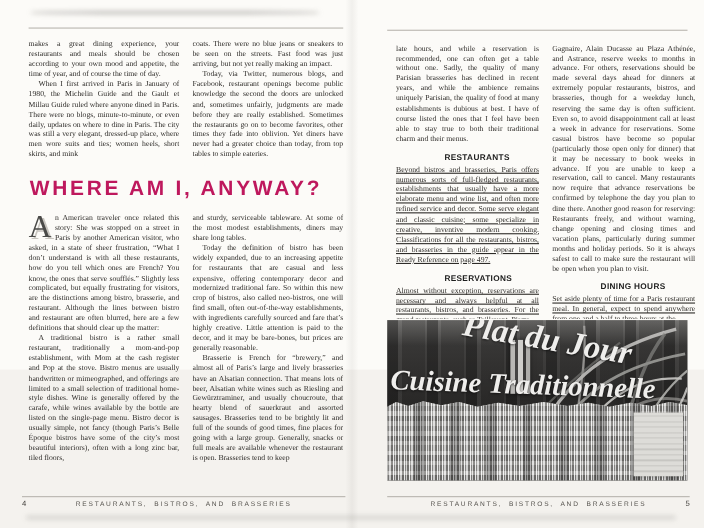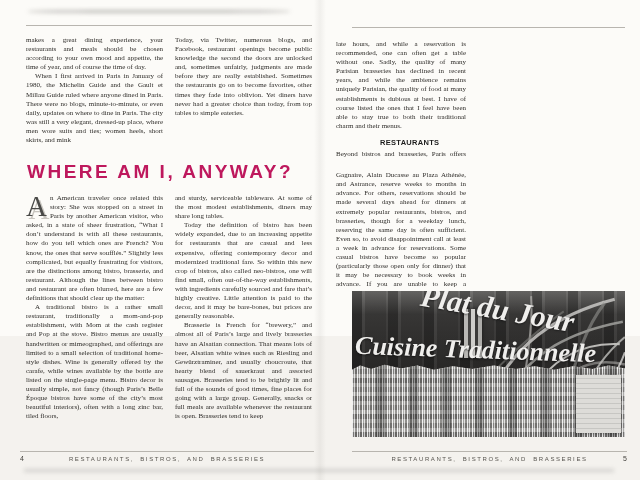--- a/index.html
+++ b/index.html
@@ -26,35 +26,35 @@
   .toprule { position:absolute; border-top:1px solid #b8b5af; }
   .toprule-left  { top:25px; left:26px; right:8px;  }
   .toprule-right { top:27px; left:32px; right:15px; }
 
   .cols { position:absolute; display:flex; gap:12px; }
   .col  { overflow:hidden; font-size:7px; line-height:9.1px; text-align:justify; }
   .col p { margin:0; }
   .col p + p { text-indent:9px; }
   .cols-intro-left { top:36px;  left:26px; width:286px; height:124px; }
   .cols-main-left  { top:194px; left:26px; width:286px; height:252px; }
-  .cols-right      { top:40px;  left:16px; width:272px; height:250px;flex-direction:column; }
+  .cols-right      { top:40px;  left:40px; width:272px; height:250px; }
   .cols-intro-left .col, .cols-main-left .col { width:137px; }
   .cols-right .col { width:130px; }
 
   .headline {
     position:absolute; top:161px; left:0; width:320px; text-align:center;
     font-family:"Liberation Sans", sans-serif; font-weight:bold;
     font-size:19px; letter-spacing:2.5px; color:#be185d; white-space:nowrap;
   }
   .sheading {
     font-family:"Liberation Sans", sans-serif; font-weight:bold;
     font-size:7.5px; letter-spacing:.3px; color:#1d1d1d;
     margin:7px 0 3px; text-align:left;padding-left:44px;
   }
-  .col .sheading + p { text-indent:0; }
+  .col .sheading + p { text-indent:0;text-decoration:underline; }
   .dropcap {
     float:left; font-size:29px; line-height:21px; padding:2px 3px 0 0;
     color:#4a4a48; text-shadow:2.5px 2.5px 0 #c8c5bf;
   }
 
   .photo {
     position:absolute; top:291px; left:32px; width:273px; height:146px; overflow:hidden;
     background:
       linear-gradient(180deg, #6e6d6b 0%, #3c3b3a 16%, #2d2c2b 52%, #565553 66%, #8a8987 78%);
   }
@@ -118,20 +118,21 @@
 
   <div class="page page-left">
     <div class="toprule toprule-left"></div>
 
     <div class="cols cols-intro-left">
       <div class="col">
         <p>makes a great dining experience, your restaurants and meals should be chosen according to your own mood and appetite, the time of year, and of course the time of day.</p>
         <p>When I first arrived in Paris in January of 1980, the Michelin Guide and the Gault et Millau Guide ruled where anyone dined in Paris. There were no blogs, minute-to-minute, or even daily, updates on where to dine in Paris. The city was still a very elegant, dressed-up place, where men wore suits and ties; women heels, short skirts, and mink</p>
       </div>
       <div class="col">
+        <p>coats. There were no blue jeans or sneakers to be seen on the streets. Fast food was just arriving, but not yet really making an impact.</p>
         <p>Today, via Twitter, numerous blogs, and Facebook, restaurant openings become public knowledge the second the doors are unlocked and, sometimes unfairly, judgments are made before they are really established. Sometimes the restaurants go on to become favorites, other times they fade into oblivion. Yet diners have never had a greater choice than today, from top tables to simple eateries.</p>
       </div>
     </div>
 
     <div class="headline">WHERE AM I, ANYWAY?</div>
 
     <div class="cols cols-main-left">
       <div class="col">
         <p><span class="dropcap">A</span><span>n American traveler once related this story: She was stopped on a street in Paris by another American visitor, who asked, in a state of sheer frustration, “What I don’t understand is with all these restaurants, how do you tell which ones are French? You know, the ones that serve soufflés.” Slightly less complicated, but equally frustrating for visitors, are the distinctions among bistro, brasserie, and restaurant. Although the lines between bistro and restaurant are often blurred, here are a few definitions that should clear up the matter:</span></p>
         <p>A traditional bistro is a rather small restaurant, traditionally a mom-and-pop establishment, with Mom at the cash register and Pop at the stove. Bistro menus are usually handwritten or mimeographed, and offerings are limited to a small selection of traditional home-style dishes. Wine is generally offered by the carafe, while wines available by the bottle are listed on the single-page menu. Bistro decor is usually simple, not fancy (though Paris’s Belle Époque bistros have some of the city’s most beautiful interiors), often with a long zinc bar, tiled floors,</p>

